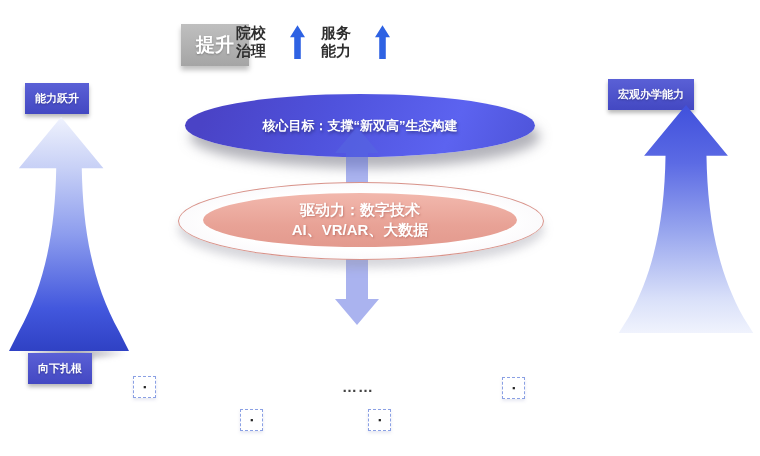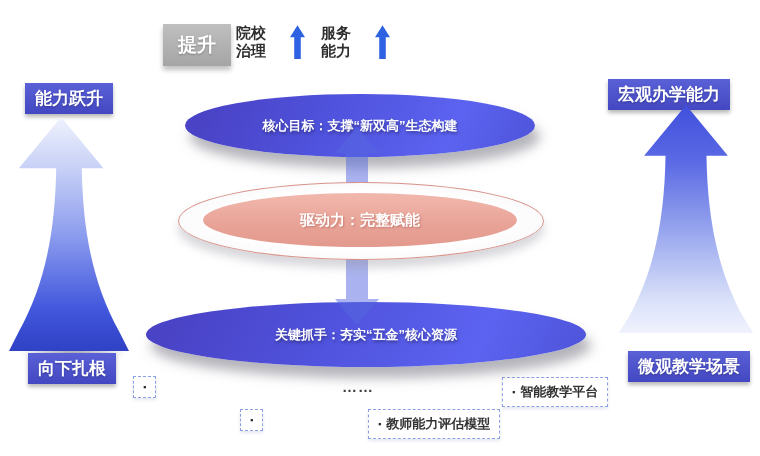--- a/index.html
+++ b/index.html
@@ -4,36 +4,36 @@
 <style>
   html,body{margin:0;padding:0;background:#fff;}
   .canvas{
     position:relative;width:760px;height:456px;background:#fff;overflow:hidden;
     font-family:"Liberation Sans","DejaVu Sans",sans-serif;
   }
   .abs{position:absolute;}
 
   
   .lift-badge{
-    left:163px;top:24px;width:68px;height:42px;
+    left:181px;top:24px;width:68px;height:42px;
     background:linear-gradient(180deg,#bfbfbf,#a5a5a5);
     color:#fff;font-size:19px;font-weight:bold;
     display:flex;align-items:center;justify-content:center;
     box-shadow:0 4px 5px rgba(0,0,0,.25);
     text-shadow:0 1px 2px rgba(0,0,0,.25);
   }
   .top-items{left:236px;top:24px;display:flex;gap:16px;align-items:center;}
   .top-item{display:flex;align-items:center;gap:24px;}
   .ti-text{font-size:15px;line-height:18px;font-weight:600;color:#2e2e2e;white-space:nowrap;}
   .ti-text span{display:block;}
 
   
   .cap{
     background:linear-gradient(180deg,#5a60d6,#4348c2);
-    color:#fff;font-weight:bold;font-size:17px;line-height:17px;
+    color:#fff;font-weight:bold;font-size:11px;line-height:17px;
     padding:7px 10px;white-space:nowrap;
     box-shadow:0 3px 4px rgba(0,0,0,.28);
     text-shadow:0 1px 2px rgba(20,20,80,.4);
   }
   .cap-lt{left:25px;top:83px;}
   .cap-lb{left:28px;top:353px;}
   .cap-rt{left:608px;top:79px;}
   .cap-rb{left:628px;top:351px;}
 
   
@@ -153,48 +153,43 @@
         <stop offset="85%" stop-color="#d9e0f9"></stop>
         <stop offset="100%" stop-color="#f0f3fd"></stop>
       </linearGradient>
     </defs>
     <path d="M75 0 L118 52 L96 52 C97 112 106 168 134 218 L144 234 L6 234 L16 218
              C44 168 53 112 54 52 L32 52 Z" fill="url(#lg-right)"></path>
   </svg>
   <div class="abs vtext" style="left:672px;top:152px;">完整赋能</div>
   <div class="abs vtext" style="left:677px;top:240px;">双向贯通</div>
 
-  <div class="abs cap cap-rb">微观教学场景</div>
 
   <div class="abs blue-ellipse top-ellipse">
     <span>核心目标：支撑“新双高”生态构建</span>
   </div>
 
   <svg class="abs double-arrow" width="46" height="198" viewBox="0 0 46 198">
     <path d="M23 0 L45 26 L34 26 L34 172 L45 172 L23 198 L1 172 L12 172 L12 26 L1 26 Z" fill="rgba(85,104,224,0.5)"></path>
   </svg>
 
   <div class="abs mid-outer"></div>
   <div class="abs mid-inner">
-    <span>驱动力：完整赋能</span>
+    <span>驱动力：数字技术</span>
+    <span>AI、VR/AR、大数据</span>
   </div>
 
-  <div class="abs blue-ellipse bottom-ellipse">
-    <span>关键抓手：夯实“五金”核心资源</span>
-  </div>
 
   <div class="abs tag tag0">
     <span class="bullet">▪</span>
   </div>
   <div class="abs tag tag1">
     <span class="bullet">▪</span>
   </div>
   <div class="abs tag tag2">
     <span class="bullet">▪</span>
-    <span>教师能力评估模型</span>
   </div>
   <div class="abs tag tag3">
     <span class="bullet">▪</span>
-    <span>智能教学平台</span>
   </div>
   <div class="abs ellipsis">……</div>
 
 </div>
 
 </body></html>

